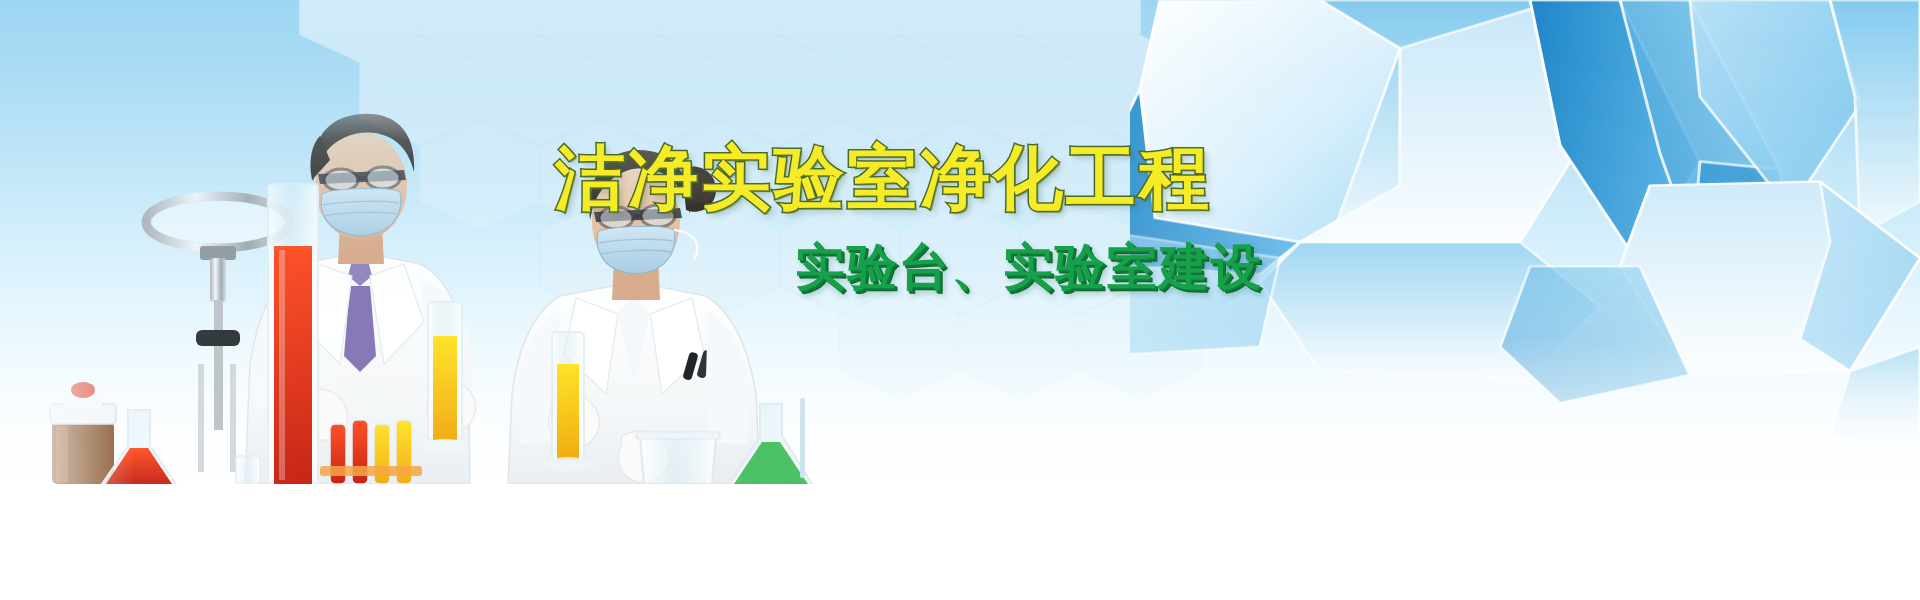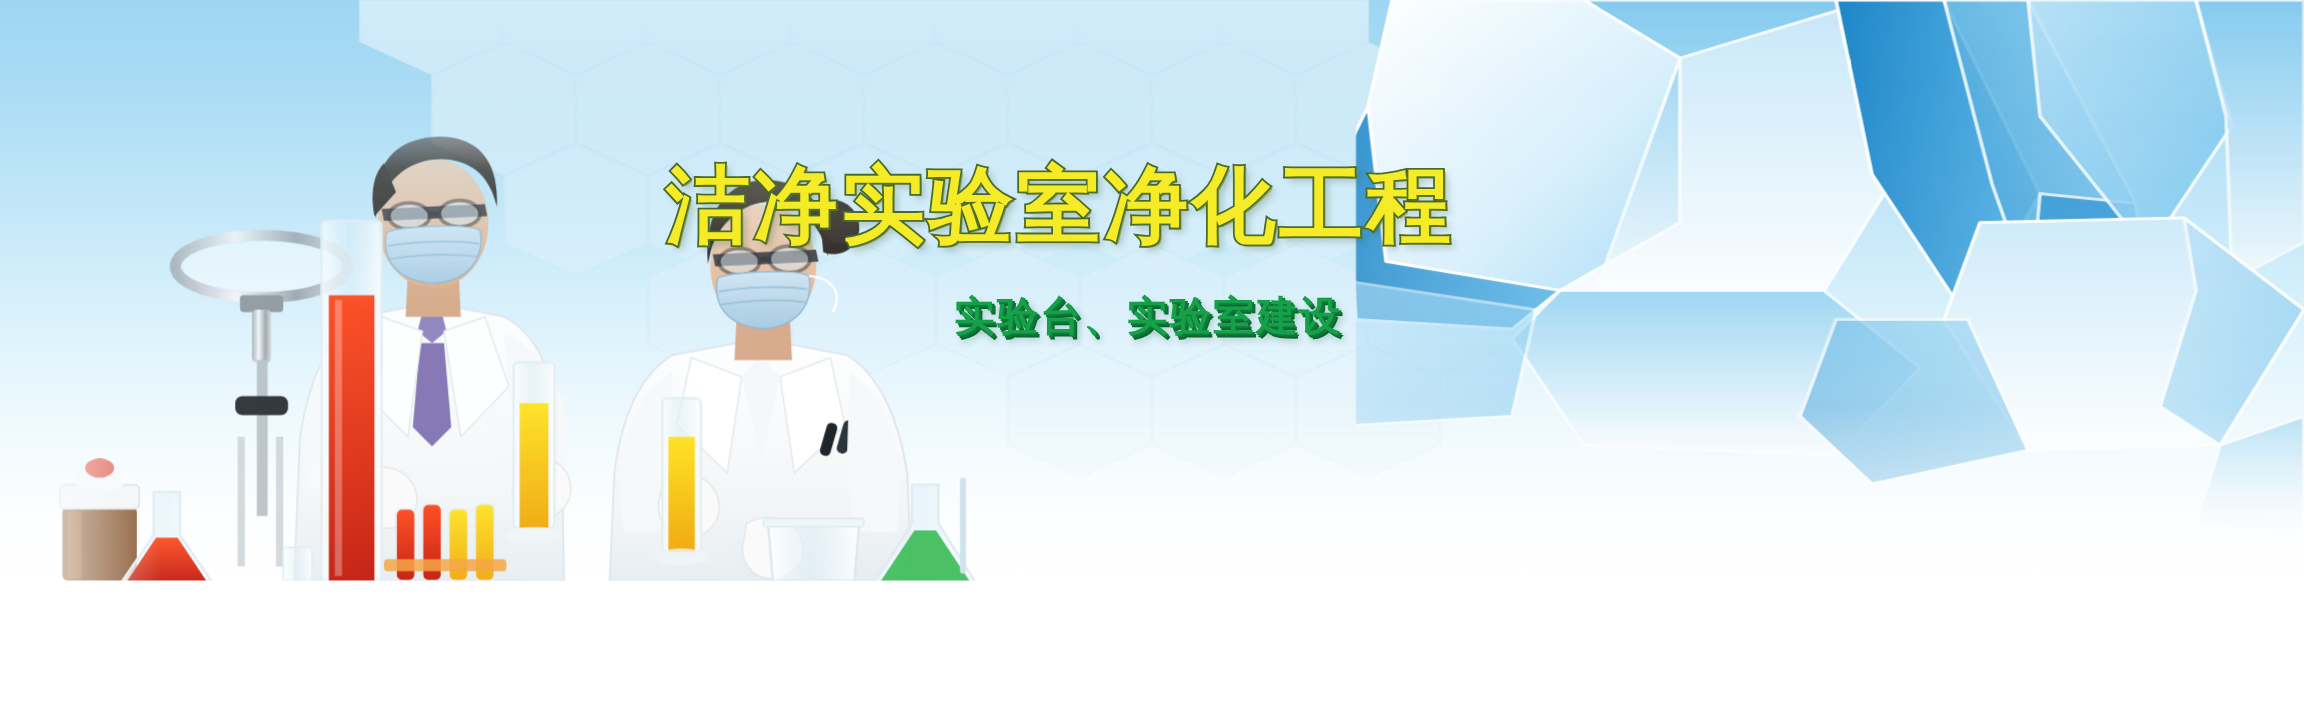--- a/index.html
+++ b/index.html
@@ -5,21 +5,21 @@
   html, body {
     margin: 0;
     padding: 0;
     background: #ffffff;
   }
   #banner {
     position: relative;
     width: 1920px;
     height: 484px;
     overflow: hidden;
-    font-family: Liberation Mono, monospace;
+    font-family: Liberation Sans, sans-serif;
     background: linear-gradient(180deg,
         #9ed6f2 0%,
         #a9dbf4 14%,
         #bce4f7 30%,
         #d2eefb 48%,
         #e6f6fd 64%,
         #f4fbfe 78%,
         #fdfeff 90%,
         #ffffff 100%);
   }
@@ -48,21 +48,21 @@
     -webkit-text-stroke: 3px #4a6b2a;
     paint-order: stroke fill;
     text-shadow:
        2px 2px 0 rgba(90,120,50,.55),
        4px 4px 6px rgba(60,90,40,.28);
   }
   .subline-green {
     position: absolute;
     left: 795px;
     top: 240px;
-    font-size: 34px;
+    font-size: 50px;
     line-height: 54px;
     font-weight: 700;
     letter-spacing: 2px;
     color: #17a04a;
     white-space: nowrap;
     text-shadow:
        2px 2px 0 #0e7a37,
        3px 3px 0 #0b6630,
        4px 5px 6px rgba(10,80,40,.30);
   }

